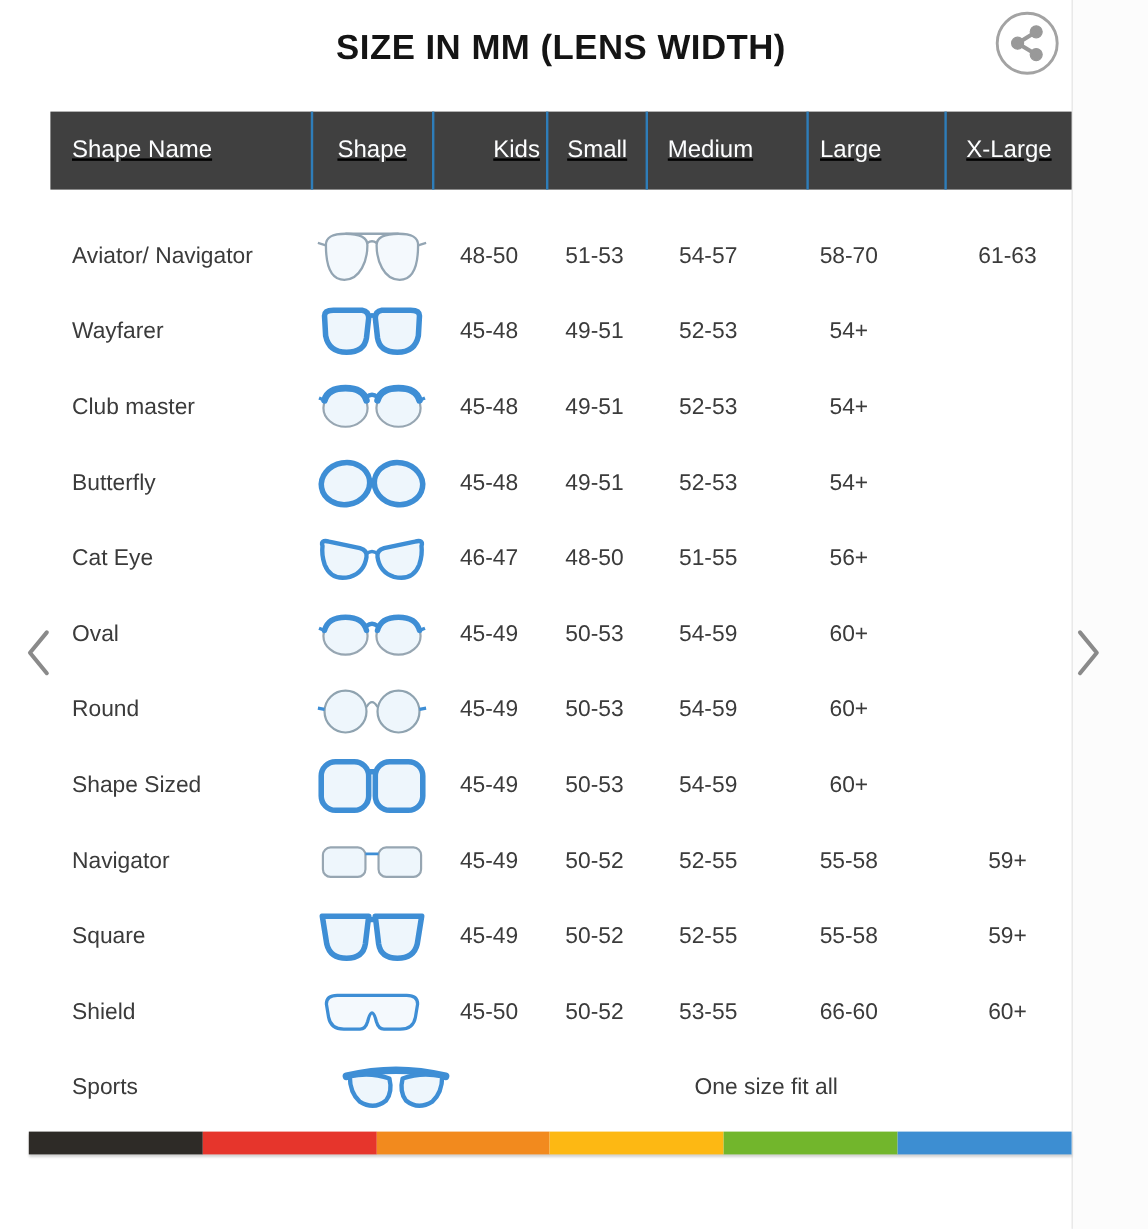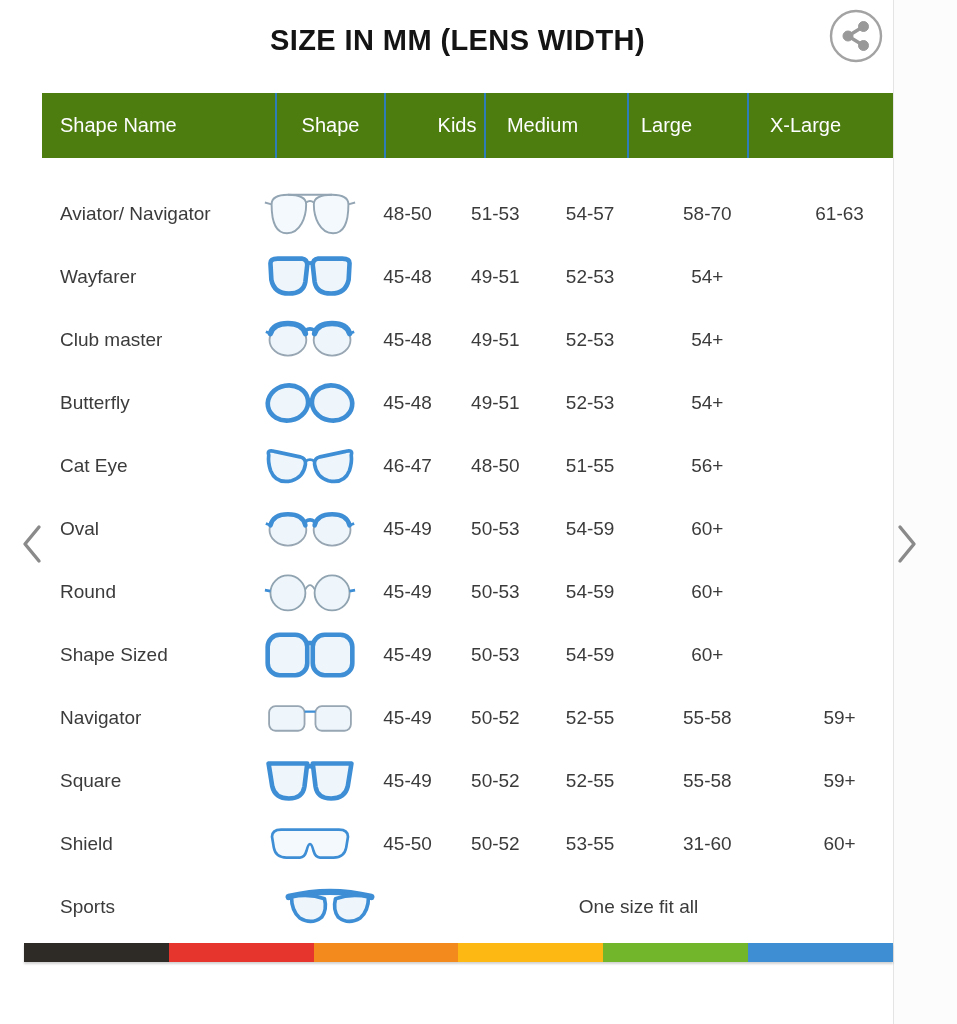--- a/index.html
+++ b/index.html
@@ -1,19 +1,19 @@
 <!DOCTYPE html>
 <html><head>
 <meta charset="utf-8">
 <style>
   html,body{margin:0;padding:0;}
   body{width:957px;height:1024px;background:#ffffff;font-family:"Liberation Sans",sans-serif;overflow:hidden;}
   .page{position:relative;width:957px;height:1024px;background:#ffffff;}
   .gutter{position:absolute;top:0;right:0;width:63px;height:100%;background:#fcfcfc;border-left:1px solid #e4e4e4;}
-  .title{position:absolute;left:32px;top:24px;width:851px;text-align:center;font-size:29px;font-weight:bold;color:#141414;letter-spacing:0.4px;}
+  .title{position:absolute;left:42px;top:24px;width:851px;text-align:center;font-size:29px;font-weight:bold;color:#141414;letter-spacing:0.4px;}
   .share-btn{position:absolute;left:828px;top:8px;width:56px;height:56px;cursor:pointer;background:none;border:none;padding:0;}
   .chev{position:absolute;top:522px;width:26px;height:44px;cursor:pointer;background:none;border:none;padding:0;}
   .chev.left{left:19px;}
   .chev.right{left:894px;}
   .header-row{position:absolute;left:42px;top:93px;width:851px;height:65px;display:flex;}
   .hcell{box-sizing:border-box;display:flex;align-items:center;justify-content:center;color:#fdfeff;font-size:20px;}
   .hcell + .hcell{border-left:2px solid #2e7db9;}
   .tbody{position:absolute;left:42px;top:158px;width:851px;padding-top:24px;display:flex;flex-direction:column;}
   .trow{display:flex;height:63px;align-items:center;}
   .cell{box-sizing:border-box;display:flex;align-items:center;justify-content:center;font-size:19px;color:#3b3b3b;}
@@ -41,24 +41,25 @@
         <g fill="#999999" stroke="#999999">
           <circle cx="35.5" cy="18.5" r="5"></circle>
           <circle cx="20" cy="28" r="5"></circle>
           <circle cx="35.5" cy="37.5" r="5"></circle>
           <path d="M20 28 L35.5 18.5 M20 28 L35.5 37.5" stroke-width="3.4"></path>
         </g>
       </svg>
     </span>
   </button>
 
-  <div class="header-row" style="background: #4d7c0f;">
+  <div class="header-row" style="background: #404040; text-decoration: underline;">
       <div class="hcell c0" style="color: rgb(253, 254, 255);">Shape Name</div>
       <div class="hcell c1" style="color: rgb(253, 254, 255);">Shape</div>
       <div class="hcell c2" style="color: rgb(253, 254, 255); padding-left: 44px;">Kids</div>
+      <div class="hcell c3" style="color: rgb(253, 254, 255);">Small</div>
       <div class="hcell c4" style="color: rgb(253, 254, 255);">Medium</div>
       <div class="hcell c5" style="color: rgb(253, 254, 255);">Large</div>
       <div class="hcell c6" style="color: rgb(253, 254, 255);">X-Large</div>
     </div>
 
   <div class="tbody">
   <div class="trow">
     <div class="cell c0">Aviator/ Navigator</div>
     <div class="cell c1">
           <svg width="96" height="52" viewBox="0 0 100 54">
@@ -229,21 +230,21 @@
   <div class="trow">
     <div class="cell c0">Shield</div>
     <div class="cell c1">
           <svg width="92" height="38" viewBox="0 0 100 42">
             <path d="M8 13 Q8 5 18 5 L82 5 Q92 5 92 13 L90 25 Q88 36 76 36 L61 36 Q56 36 54 29 Q52 21 50 21 Q48 21 46 29 Q44 36 39 36 L24 36 Q12 36 10 25 Z" fill="#f4f9fd" stroke="#3e8ed5" stroke-width="3"></path>
           </svg>
         </div>
   <div class="cell c2">45-50</div>
         <div class="cell c3">50-52</div>
         <div class="cell c4">53-55</div>
-        <div class="cell c5">31-60</div>
+        <div class="cell c5">66-60</div>
         <div class="cell c6">60+</div>
       </div>
 
   <div class="trow">
     <div class="cell c0">Sports</div>
     <div class="cell c1">
           <svg width="92" height="44" viewBox="0 0 100 48">
             <path d="M5 13 Q50 2 95 13" stroke="#3e8ed5" stroke-width="7" fill="none" stroke-linecap="round"></path>
             <path d="M8 13 Q27 9 44 15 Q47 27 41 35 Q30 44 17 36 Q8 28 8 13 Z" fill="#eef6fc" stroke="#3e8ed5" stroke-width="4" stroke-linejoin="round"></path>
             <path d="M92 13 Q73 9 56 15 Q53 27 59 35 Q70 44 83 36 Q92 28 92 13 Z" fill="#eef6fc" stroke="#3e8ed5" stroke-width="4" stroke-linejoin="round"></path>

